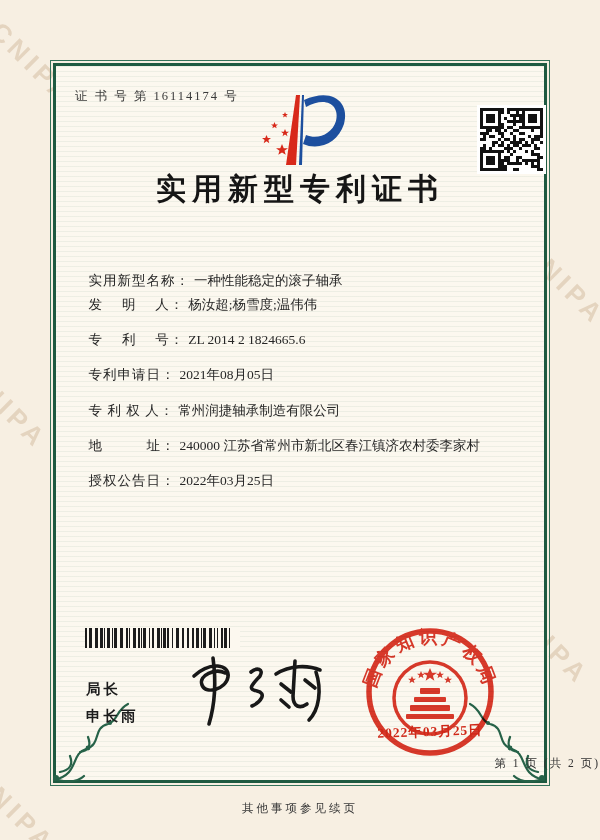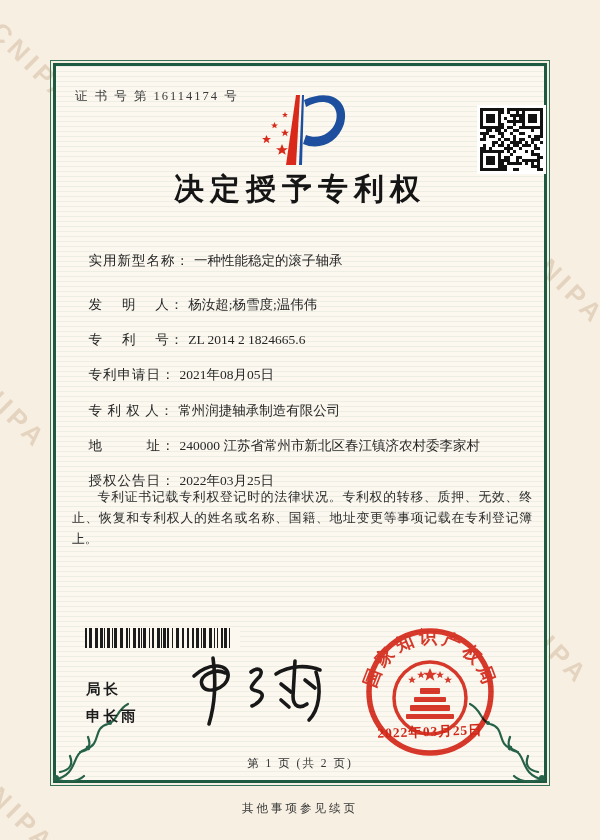--- a/index.html
+++ b/index.html
@@ -32,21 +32,21 @@
       text-align:justify;color:#2b2b2b;}
   .paras p{margin:0;text-indent:2em;}
   .barcode{position:absolute;left:85px;top:628px;width:155px;height:20px;display:flex;overflow:hidden;background:#fcf8ef;}
   .barcode i{display:block;height:100%;}
   .director{position:absolute;left:86px;top:676px;font-family:"Liberation Sans",sans-serif;
       font-weight:bold;font-size:14.5px;color:#1c1c1c;letter-spacing:3px;line-height:27px;}
   .sig{position:absolute;left:178px;top:652px;width:150px;height:80px;}
   .seal{position:absolute;left:362px;top:624px;width:136px;height:136px;opacity:.92;mix-blend-mode:multiply;}
   .seal-date{position:absolute;left:360px;top:723px;width:140px;text-align:center;font-size:13.5px;
       color:#cf2717;letter-spacing:1px;transform:rotate(-2deg);font-weight:bold;}
-  .page-info{position:absolute;left:0;top:756px;width:100%;text-align:center;font-size:11.5px;
+  .page-info{position:absolute;left:0;top:756px;width:100%;text-align:right;font-size:11.5px;
       letter-spacing:2px;color:#333;}
   .footer-note{position:absolute;left:0;top:801px;width:100%;text-align:center;font-size:11.5px;
       letter-spacing:3px;color:#3a3a3a;}
 </style>
 </head>
 <body>
 
 <div class="page">
 
   <div class="wm" style="left:6px;top:16px;">CNIPA</div>
@@ -544,23 +544,23 @@
         <b style="background:#fff"></b>
         <b style="background:#fff"></b>
         <b style="background:#fff"></b>
         <b style="background:#fff"></b>
         <b style="background:#fff"></b>
         <b style="background:#121212"></b>
         <b style="background:#121212"></b>
       </div>
     </div>
 
-  <div class="title">决定授予专利权</div>
-
-  <div class="frow" style="top:236px;">
+  <div class="title">实用新型专利证书</div>
+
+  <div class="frow" style="top:256px;">
     <span class="lab">实用新型名称：</span><span class="val">一种性能稳定的滚子轴承</span>
   </div>
   <div class="frow" style="top:280px;">
     <span class="lab">发　 明　 人：</span><span class="val">杨汝超;杨雪度;温伟伟</span>
   </div>
   <div class="frow" style="top:315px;">
     <span class="lab">专　 利　 号：</span><span class="val">ZL 2014 2 1824665.6</span>
   </div>
   <div class="frow" style="top:350px;">
     <span class="lab">专利申请日：</span><span class="val">2021年08月05日</span>
@@ -569,21 +569,20 @@
     <span class="lab">专 利 权 人：</span><span class="val">常州润捷轴承制造有限公司</span>
   </div>
   <div class="frow" style="top:421px;">
     <span class="lab">地　　　址：</span><span class="val">240000 江苏省常州市新北区春江镇济农村委李家村</span>
   </div>
   <div class="frow" style="top:456px;">
     <span class="lab">授权公告日：</span><span class="val">2022年03月25日</span>
   </div>
 
   <div class="paras">
-    <p>专利证书记载专利权登记时的法律状况。专利权的转移、质押、无效、终止、恢复和专利权人的姓名或名称、国籍、地址变更等事项记载在专利登记簿上。</p>
   </div>
 
   <div class="barcode">
       <i style="width:2px;background:#1c1c1c"></i>
       <i style="width:2px;background:#fcf8ef"></i>
       <i style="width:3px;background:#1c1c1c"></i>
       <i style="width:3px;background:#fcf8ef"></i>
       <i style="width:3px;background:#1c1c1c"></i>
       <i style="width:2px;background:#fcf8ef"></i>
       <i style="width:3px;background:#1c1c1c"></i>

